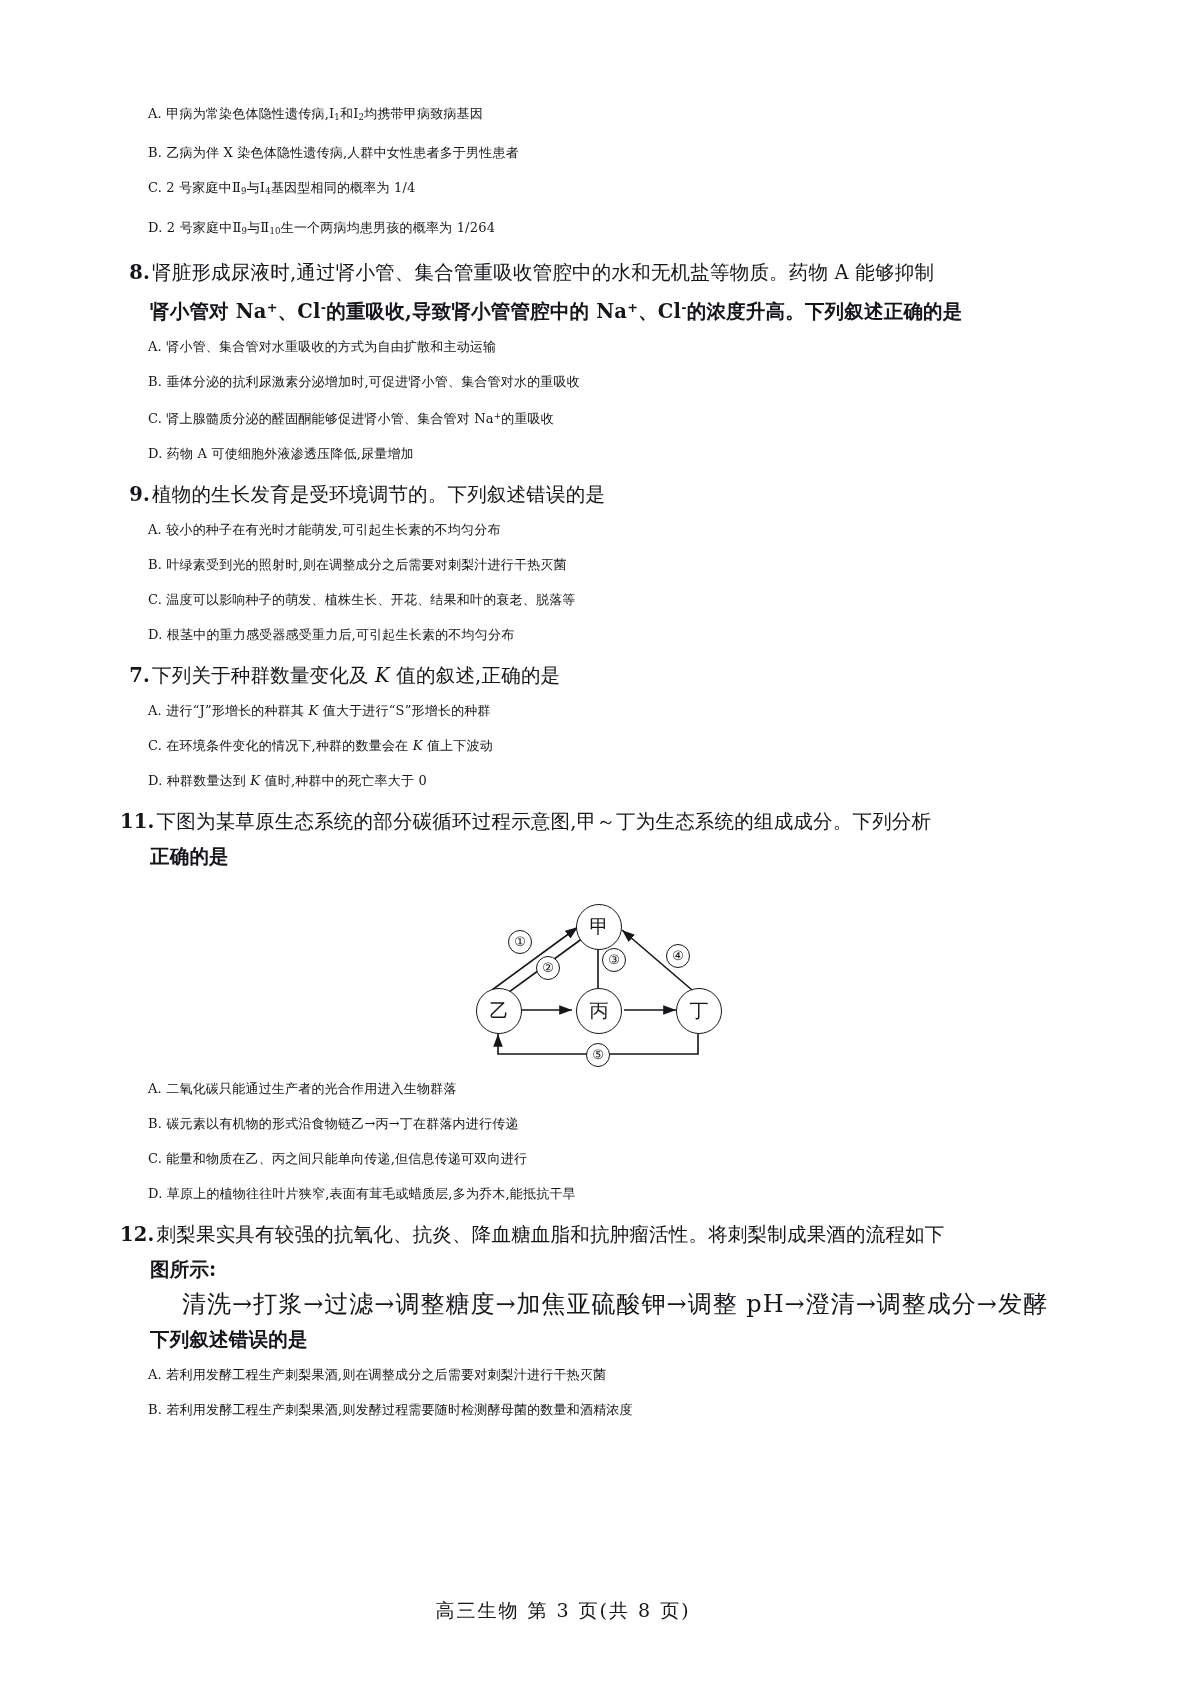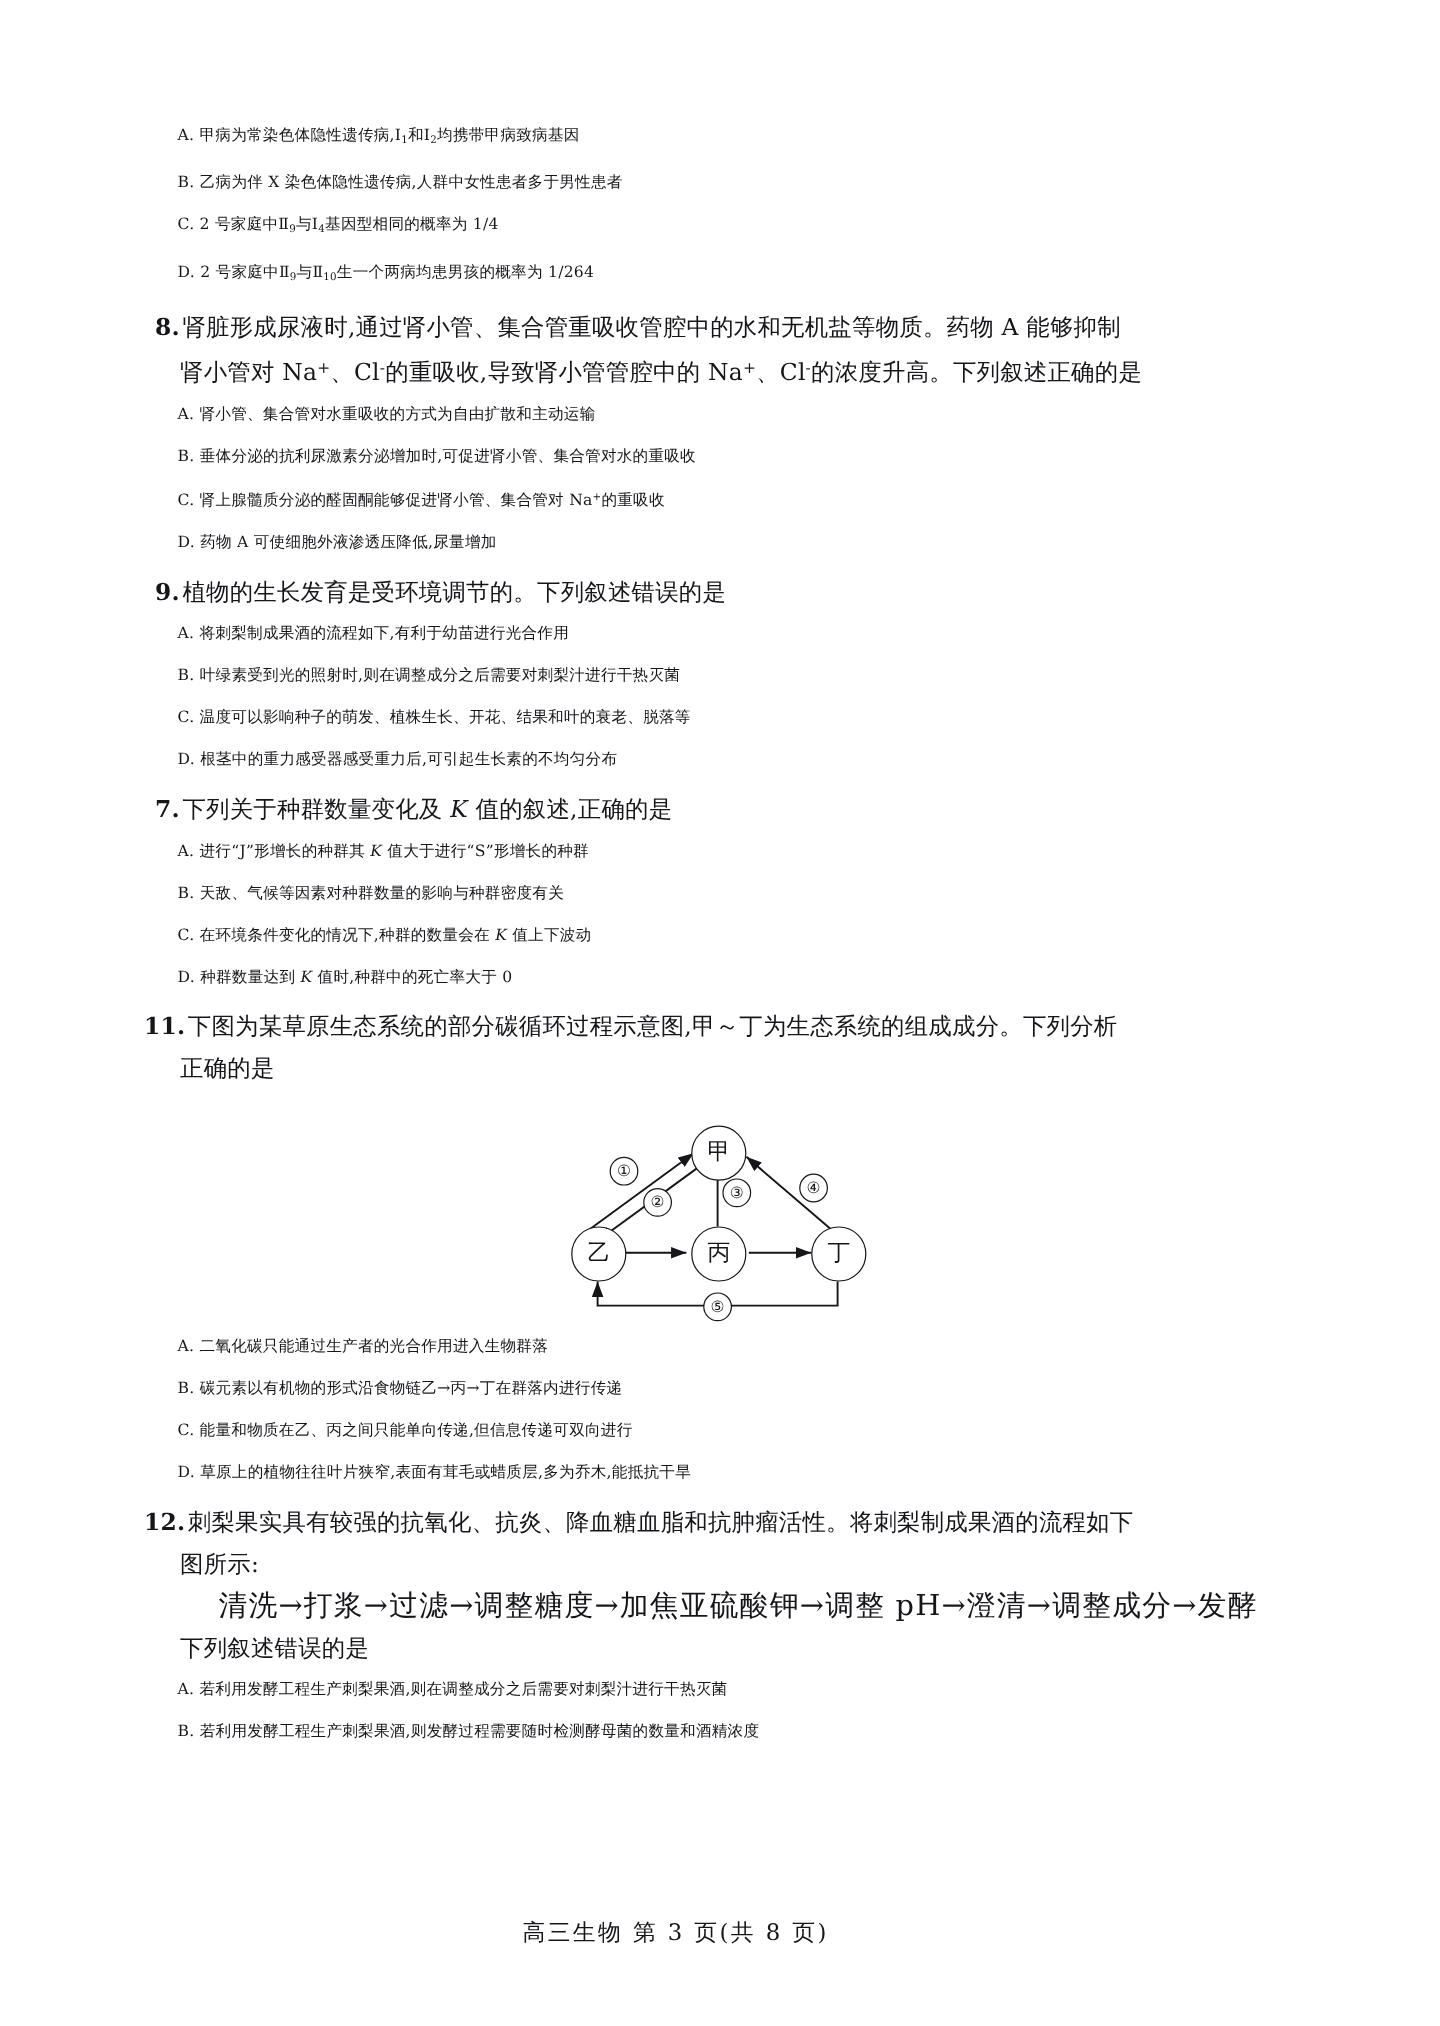--- a/index.html
+++ b/index.html
@@ -46,20 +46,21 @@
     font-size: 13px;
     line-height: 35px;
     padding-left: 28px;
     letter-spacing: 0.2px;
   }
   .cont {
     font-size: 19.5px;
     line-height: 35px;
     padding-left: 30px;
     letter-spacing: 0.2px;
+    font-weight: bold;
   }
   sub {
     font-size: 0.66em;
     vertical-align: -0.28em;
   }
   sup {
     font-size: 0.66em;
     vertical-align: 0.45em;
   }
   .ital {
@@ -144,33 +145,32 @@
     <div class="opt">B. 垂体分泌的抗利尿激素分泌增加时,可促进肾小管、集合管对水的重吸收</div>
     <div class="opt">C. 肾上腺髓质分泌的醛固酮能够促进肾小管、集合管对 Na<sup>+</sup>的重吸收</div>
     <div class="opt">D. 药物 A 可使细胞外液渗透压降低,尿量增加</div>
   </div>
 
   <div class="q">
     <div class="qline">
       <span class="qnum">9.</span>
       <span class="qbody">植物的生长发育是受环境调节的。下列叙述错误的是</span>
     </div>
-    <div class="opt">A. 将刺梨制成果酒的流程如下,有利于幼苗进行光合作用</div>
+    <div class="opt">A. 较小的种子在有光时才能萌发,可引起生长素的不均匀分布</div>
     <div class="opt">B. 叶绿素受到光的照射时,则在调整成分之后需要对刺梨汁进行干热灭菌</div>
     <div class="opt">C. 温度可以影响种子的萌发、植株生长、开花、结果和叶的衰老、脱落等</div>
     <div class="opt">D. 根茎中的重力感受器感受重力后,可引起生长素的不均匀分布</div>
   </div>
 
   <div class="q">
     <div class="qline">
       <span class="qnum">7.</span>
       <span class="qbody">下列关于种群数量变化及 <span class="ital">K</span> 值的叙述,正确的是</span>
     </div>
     <div class="opt">A. 进行“J”形增长的种群其 <span class="ital">K</span> 值大于进行“S”形增长的种群</div>
-    <div class="opt">B. 天敌、气候等因素对种群数量的影响与种群密度有关</div>
     <div class="opt">C. 在环境条件变化的情况下,种群的数量会在 <span class="ital">K</span> 值上下波动</div>
     <div class="opt">D. 种群数量达到 <span class="ital">K</span> 值时,种群中的死亡率大于 0</div>
   </div>
 
   <div class="q">
     <div class="qline">
       <span class="qnum">11.</span>
       <span class="qbody">下图为某草原生态系统的部分碳循环过程示意图,甲～丁为生态系统的组成成分。下列分析</span>
     </div>
     <div class="cont">正确的是</div>

